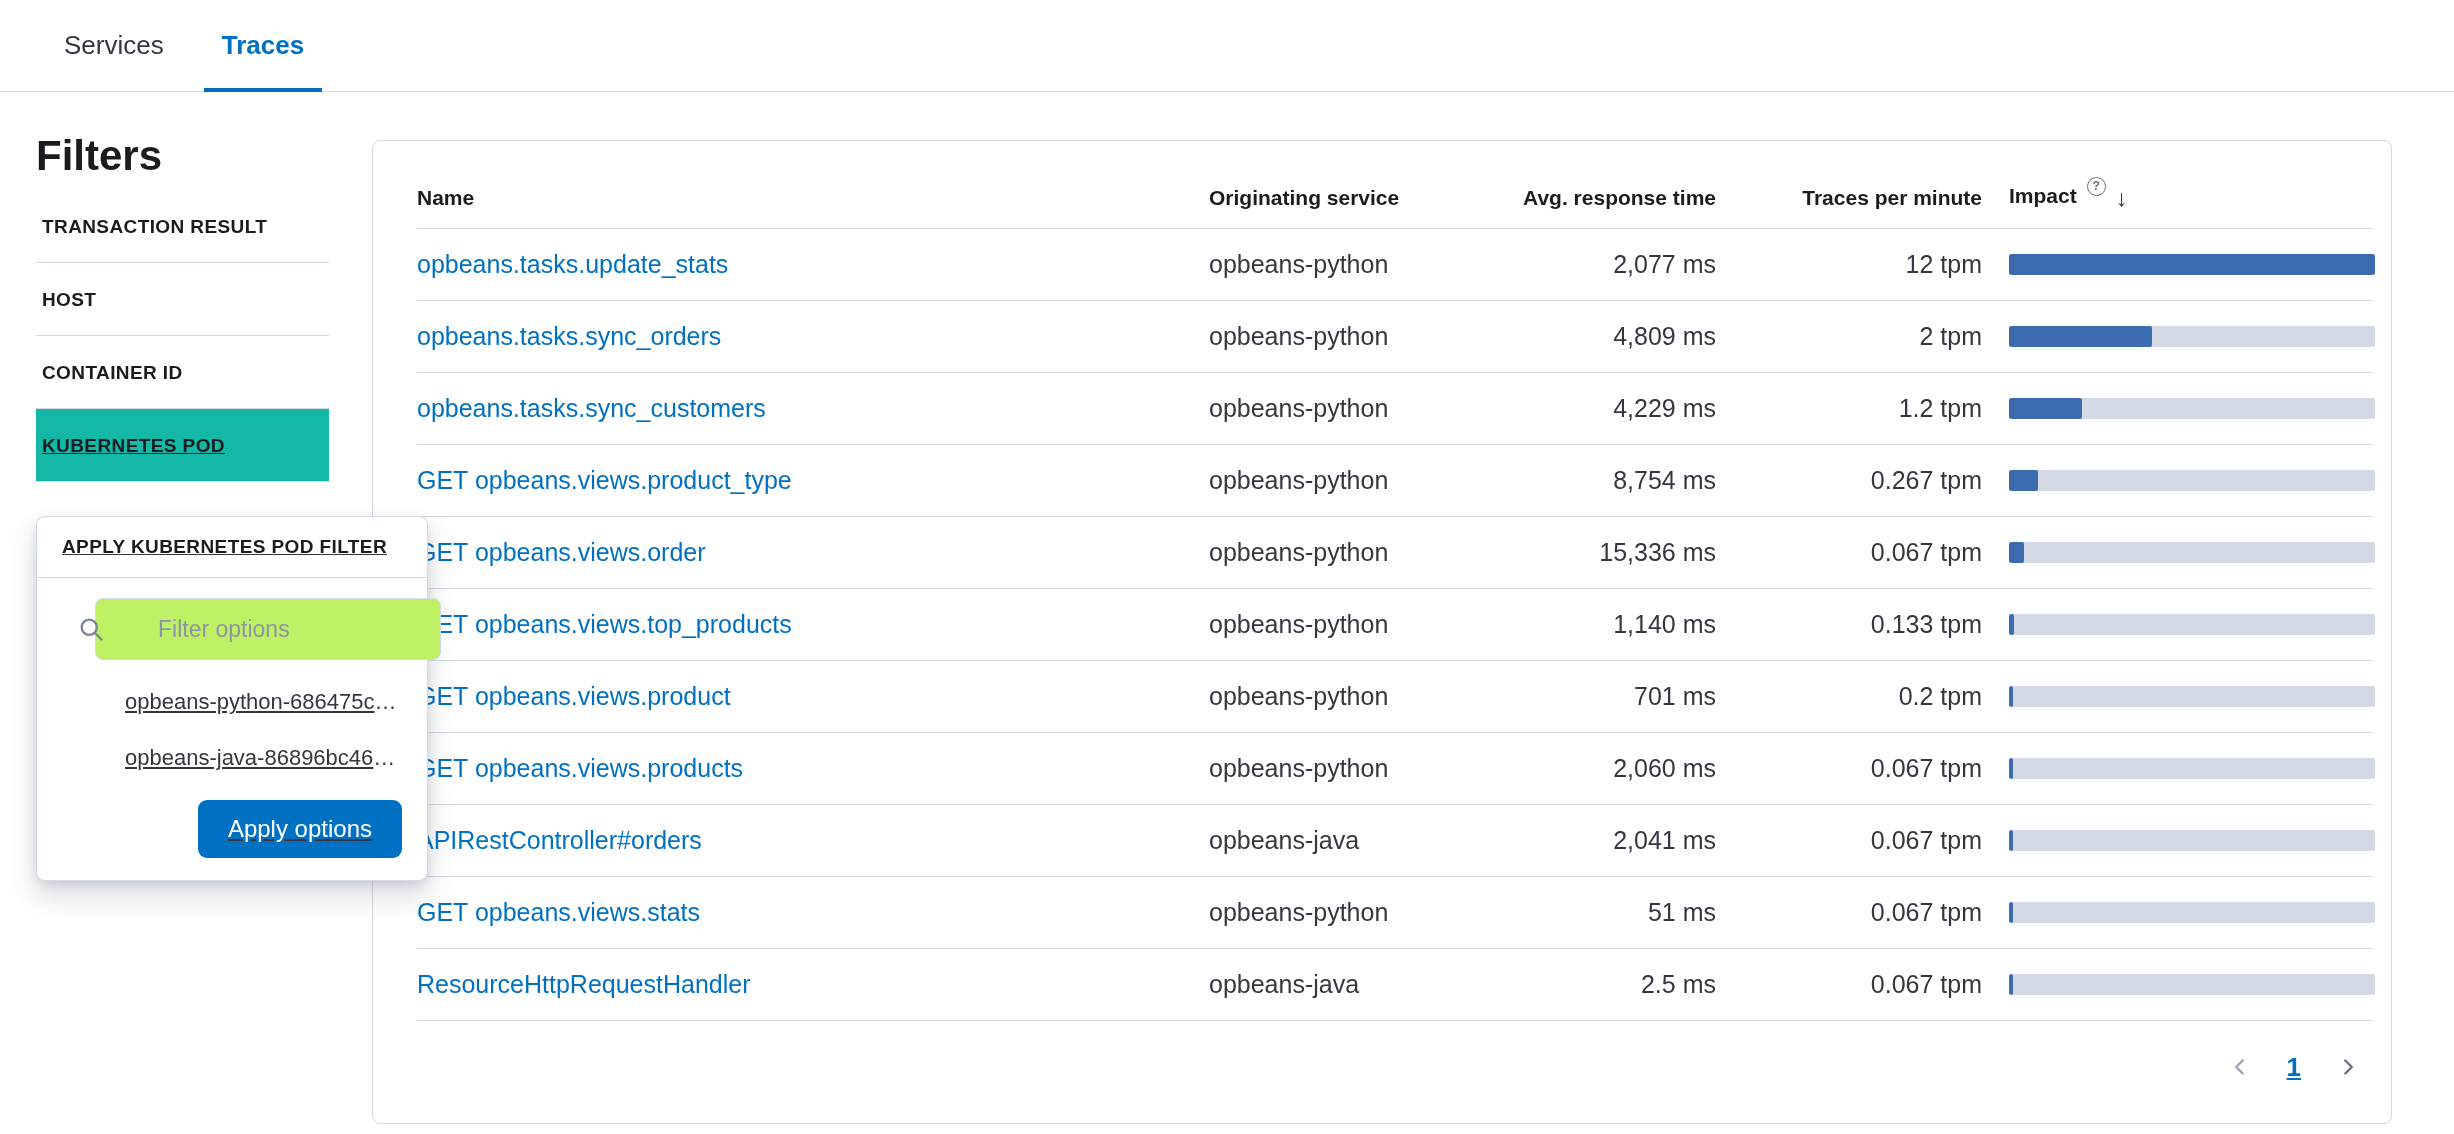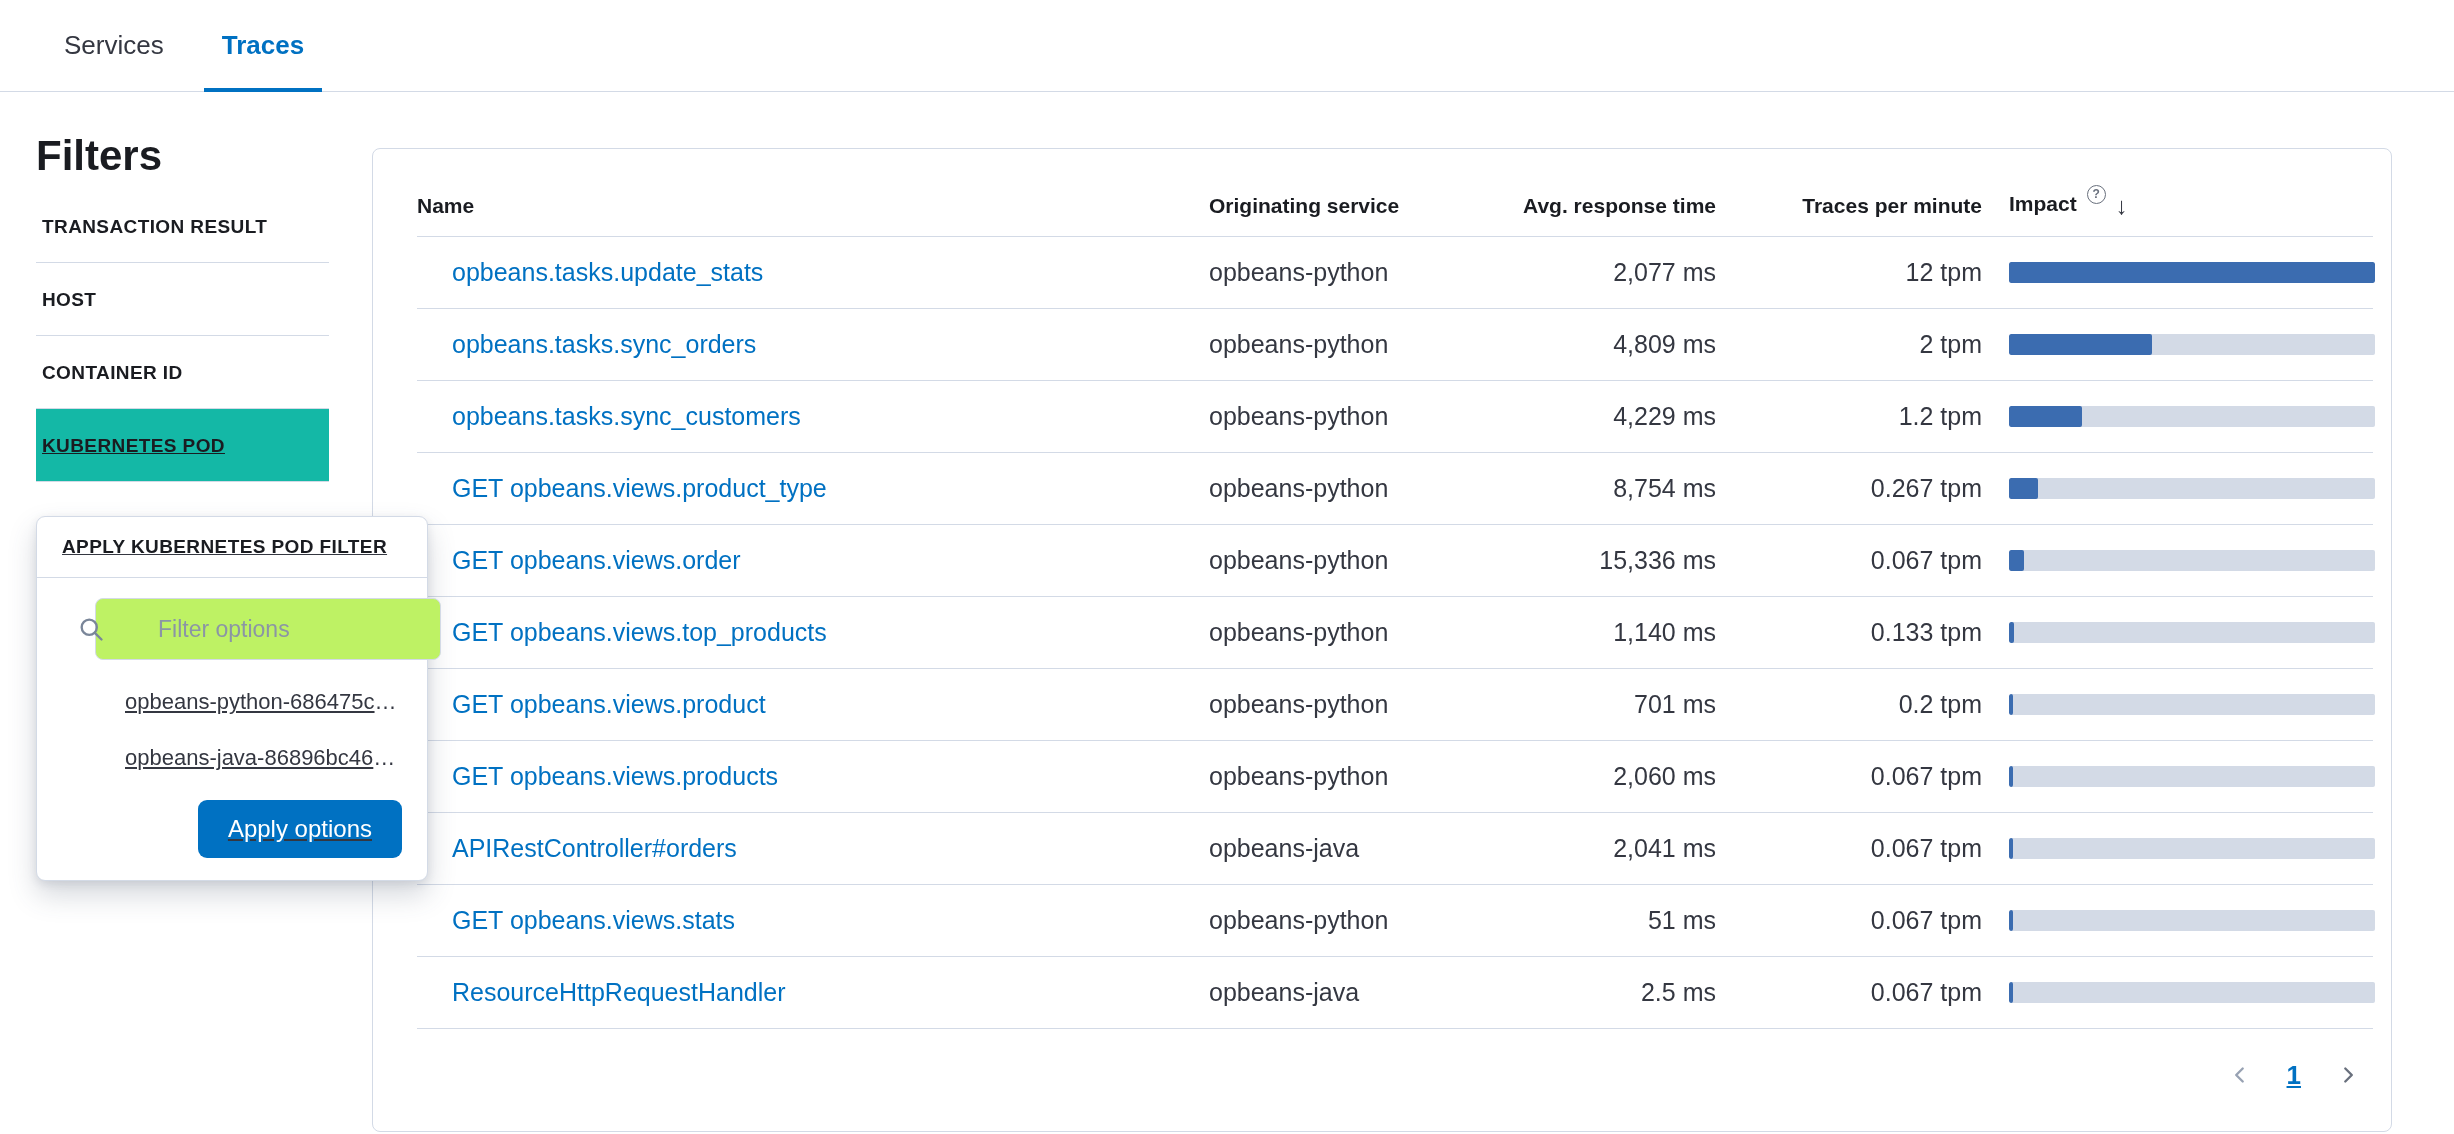--- a/index.html
+++ b/index.html
@@ -97,21 +97,21 @@
   }
   .apply-btn {
     background: var(--accent); color: #fff; border: none;
     height: 58px; padding: 0 30px; border-radius: 9px;
     font-size: 24px; font-weight: 500; cursor: pointer;
     font-family: "Liberation Sans", "DejaVu Sans", sans-serif;
   }
 
   
   .panel {
-    position: absolute; left: 372px; top: 148px;
+    position: absolute; left: 372px; top: 140px;
     width: 2020px; height: 984px;
     background: #fff; border: 1px solid var(--border); border-radius: 8px;
     padding: 26px 18px 0 44px;
   }
   .trow {
     display: grid;
     grid-template-columns: 792px 300px 207px 266px 393px;
     align-items: center;
   }
   .thead {
@@ -128,21 +128,21 @@
   .info-icon {
     display: inline-flex; align-items: center; justify-content: center;
     width: 19px; height: 19px; border: 1.6px solid #69707D; border-radius: 50%;
     font-size: 12px; font-weight: 700; color: #69707D;
     position: relative; top: -7px;
   }
   .sort-icon { font-size: 24px; color: #343741; font-weight: 400; }
   .name-link {
     color: var(--accent); text-decoration: none; cursor: pointer;
     white-space: nowrap; overflow: hidden; text-overflow: ellipsis;
-    display: block; padding-right: 20px; margin-left: 35px;
+    display: block; padding-right: 20px;
   }
   .impact-track {
     width: 366px; height: 21px; background: var(--impact-track);
     border-radius: 2px; overflow: hidden;
   }
   .impact-fill { height: 100%; background: var(--impact-fill); border-radius: 2px; }
 
   
   .pagination {
     display: flex; justify-content: flex-end; align-items: center;

